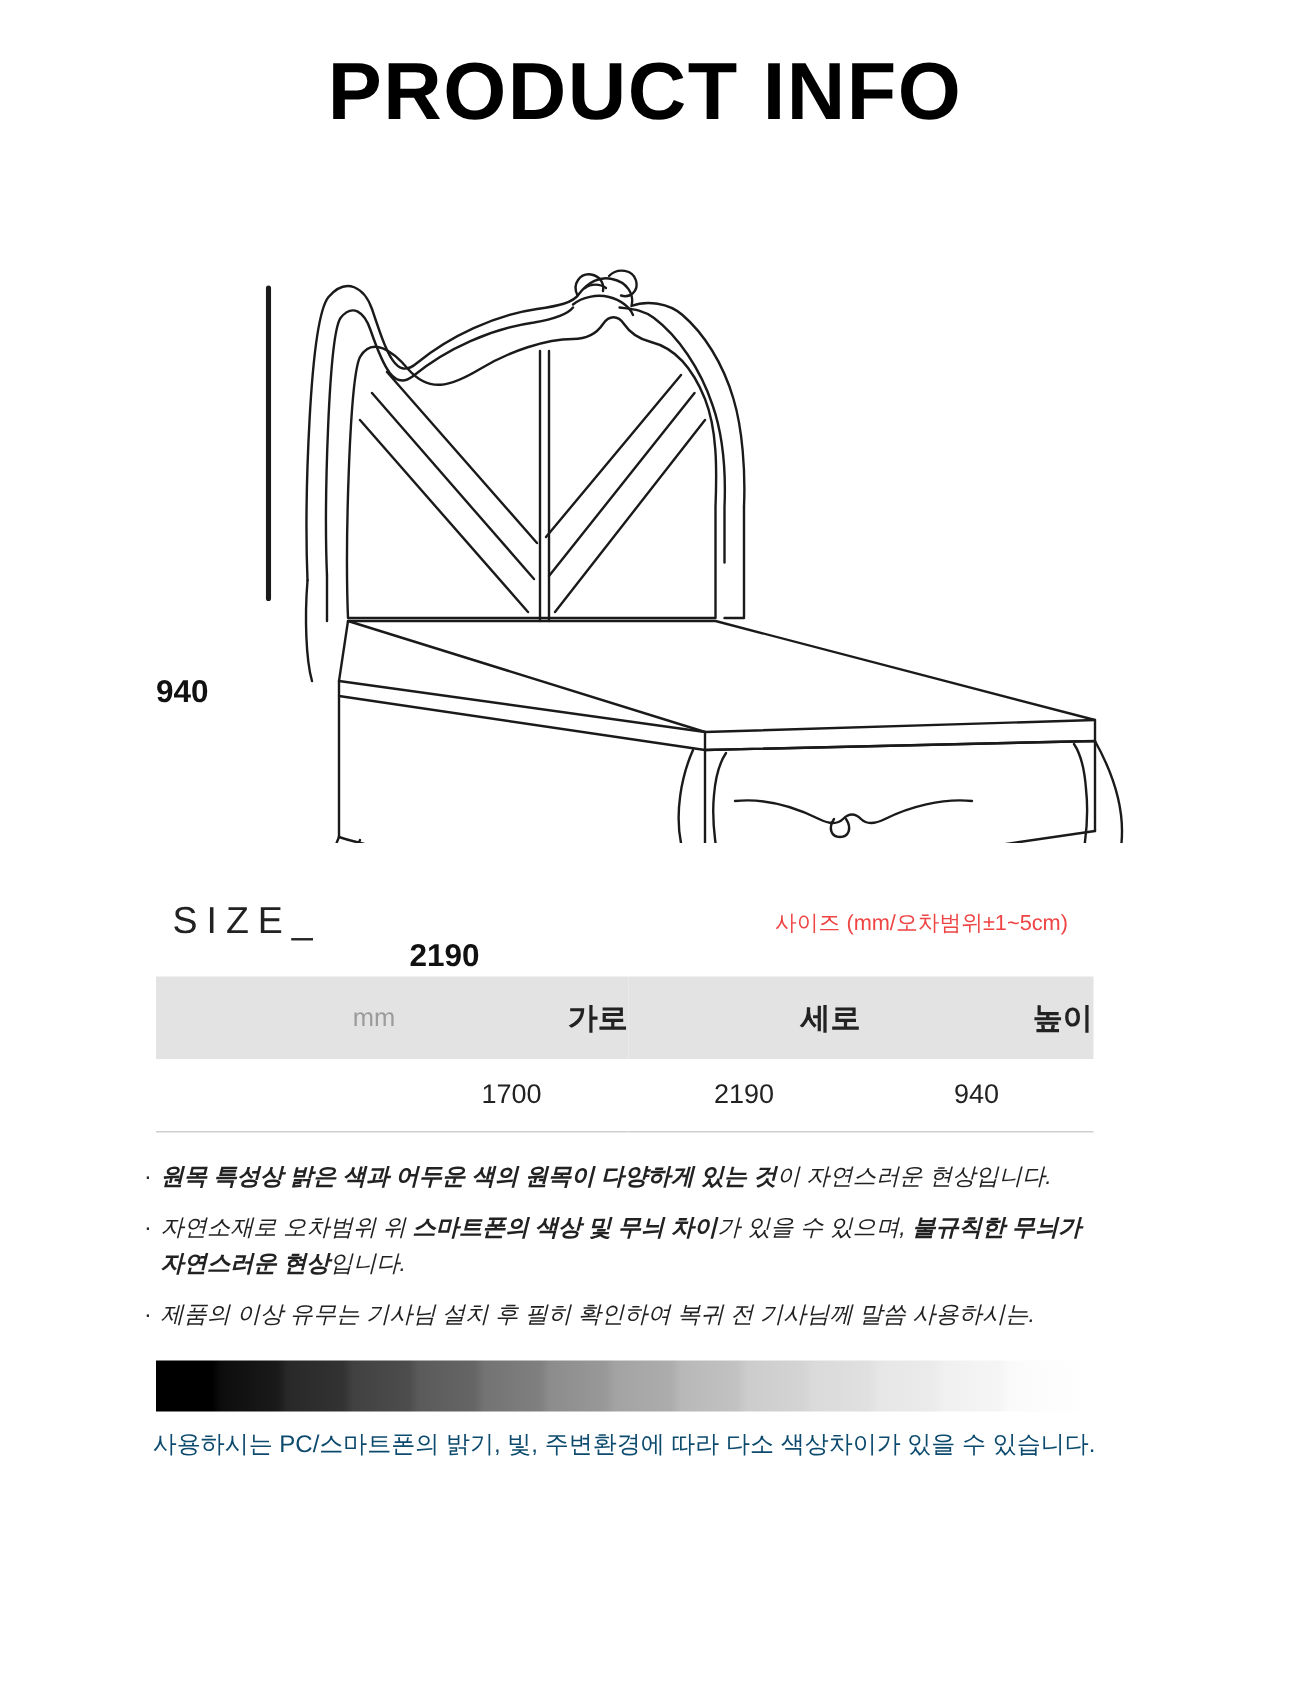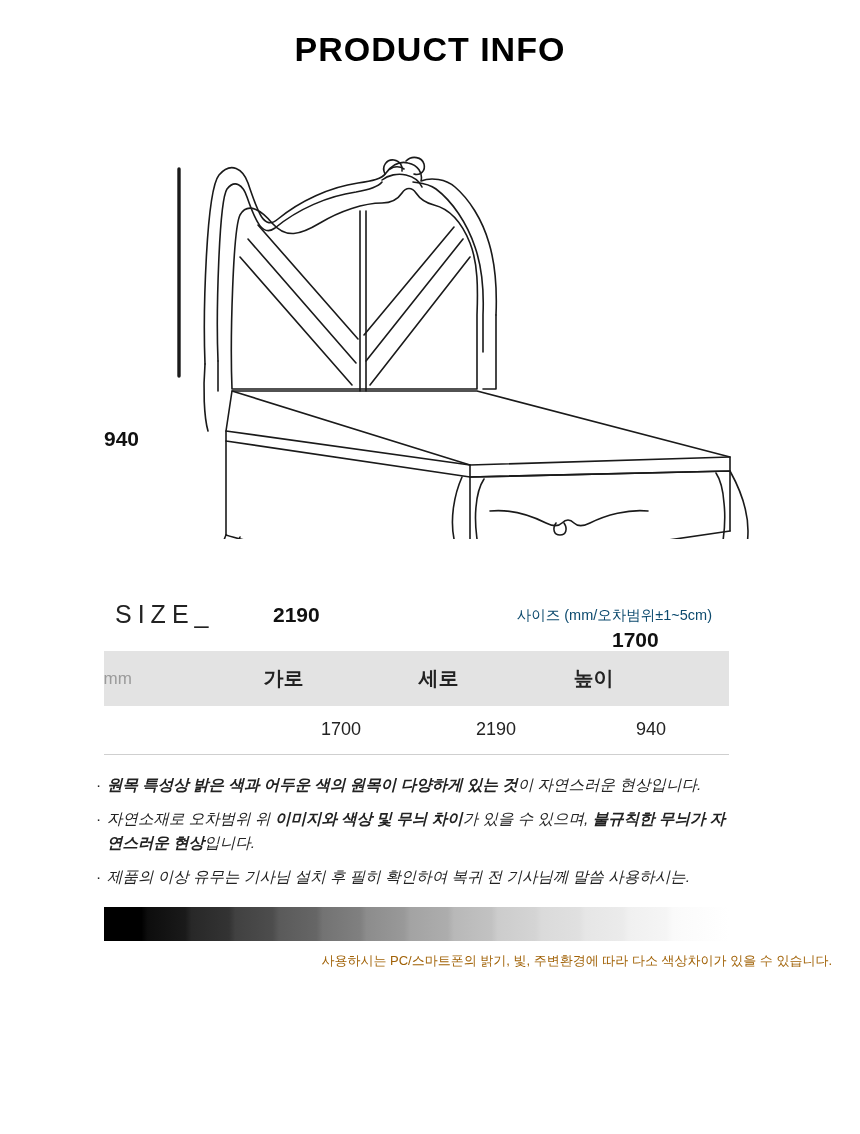--- a/index.html
+++ b/index.html
@@ -10,21 +10,21 @@
     background: #ffffff;
     font-family: "Liberation Sans", sans-serif;
     color: #222222;
     position: relative;
     overflow: hidden;
   }
 
   
   .page-title {
     text-align: center;
-    font-size: 34px;
+    font-size: 54px;
     font-weight: bold;
     letter-spacing: 1px;
     color: #000000;
     margin-top: 30px;
     font-family: "Liberation Sans", sans-serif;
   }
 
   
   .diagram-wrap {
     position: relative;
@@ -58,36 +58,36 @@
     padding: 0 120px 0 115px;
   }
   .size-title {
     font-size: 25px;
     letter-spacing: 6px;
     color: #222222;
     font-weight: normal;
   }
   .size-note {
     font-size: 14.5px;
-    color: #0c4a6e;
+    color: #ef4444;
     padding-bottom: 4px;
   }
 
   table.size-table {
     border-collapse: collapse;
     margin: 22px auto 0 auto;
     width: 625px;
   }
   table.size-table th {
     background: #e3e3e3;
     font-size: 20px;
     font-weight: bold;
     color: #222222;
     padding: 14px 0;
-    text-align: left;
+    text-align: right;
   }
   table.size-table th.unit-col {
     color: #9b9b9b;
     font-size: 17px;
     font-weight: normal;
     width: 160px;
   }
   table.size-table td {
     font-size: 18px;
     text-align: center;
@@ -132,23 +132,23 @@
       #8c8c8c 42%, #999999 48%,
       #a3a3a3 49%, #adadad 55%,
       #b8b8b8 56%, #c2c2c2 62%,
       #cccccc 63%, #d4d4d4 69%,
       #dadada 70%, #e0e0e0 76%,
       #e6e6e6 77%, #ebebeb 83%,
       #f0f0f0 84%, #f5f5f5 90%,
       #fafafa 91%, #ffffff 100%);
   }
   .disclaimer {
-    text-align: right;
-    font-size: 13px;
-    color: #a16207;
+    text-align: center;
+    font-size: 16px;
+    color: #0c4a6e;
     line-height: 1.6;
     margin-top: 10px;
   }
 </style>
 </head>
 <body>
 
 <div class="page-title">PRODUCT INFO</div>
 
 <div class="diagram-wrap">
@@ -266,21 +266,21 @@
     </tbody>
   </table>
 
   <div class="notes" id="notes-list">
       <div class="note-item">
         <span class="note-bullet">·</span>
         <span class="note-text"><b>원목 특성상 밝은 색과 어두운 색의 원목이 다양하게 있는 것</b><span>이 자연스러운 현상입니다.</span></span>
       </div>
       <div class="note-item">
         <span class="note-bullet">·</span>
-        <span class="note-text"><span>자연소재로 오차범위 위 </span><b>이미지와 색상 및 무늬 차이</b><span>가 있을 수 있으며, </span><b>불규칙한 무늬가 자연스러운 현상</b><span>입니다.</span></span>
+        <span class="note-text"><span>자연소재로 오차범위 위 </span><b>스마트폰의 색상 및 무늬 차이</b><span>가 있을 수 있으며, </span><b>불규칙한 무늬가 자연스러운 현상</b><span>입니다.</span></span>
       </div>
       <div class="note-item">
         <span class="note-bullet">·</span>
         <span class="note-text"><span>제품의 이상 유무는 기사님 설치 후 필히 확인하여 복귀 전 기사님께 말씀 사용하시는.</span></span>
       </div>
     </div>
 
   <div class="gradient-bar"></div>
 
   <div class="disclaimer">

